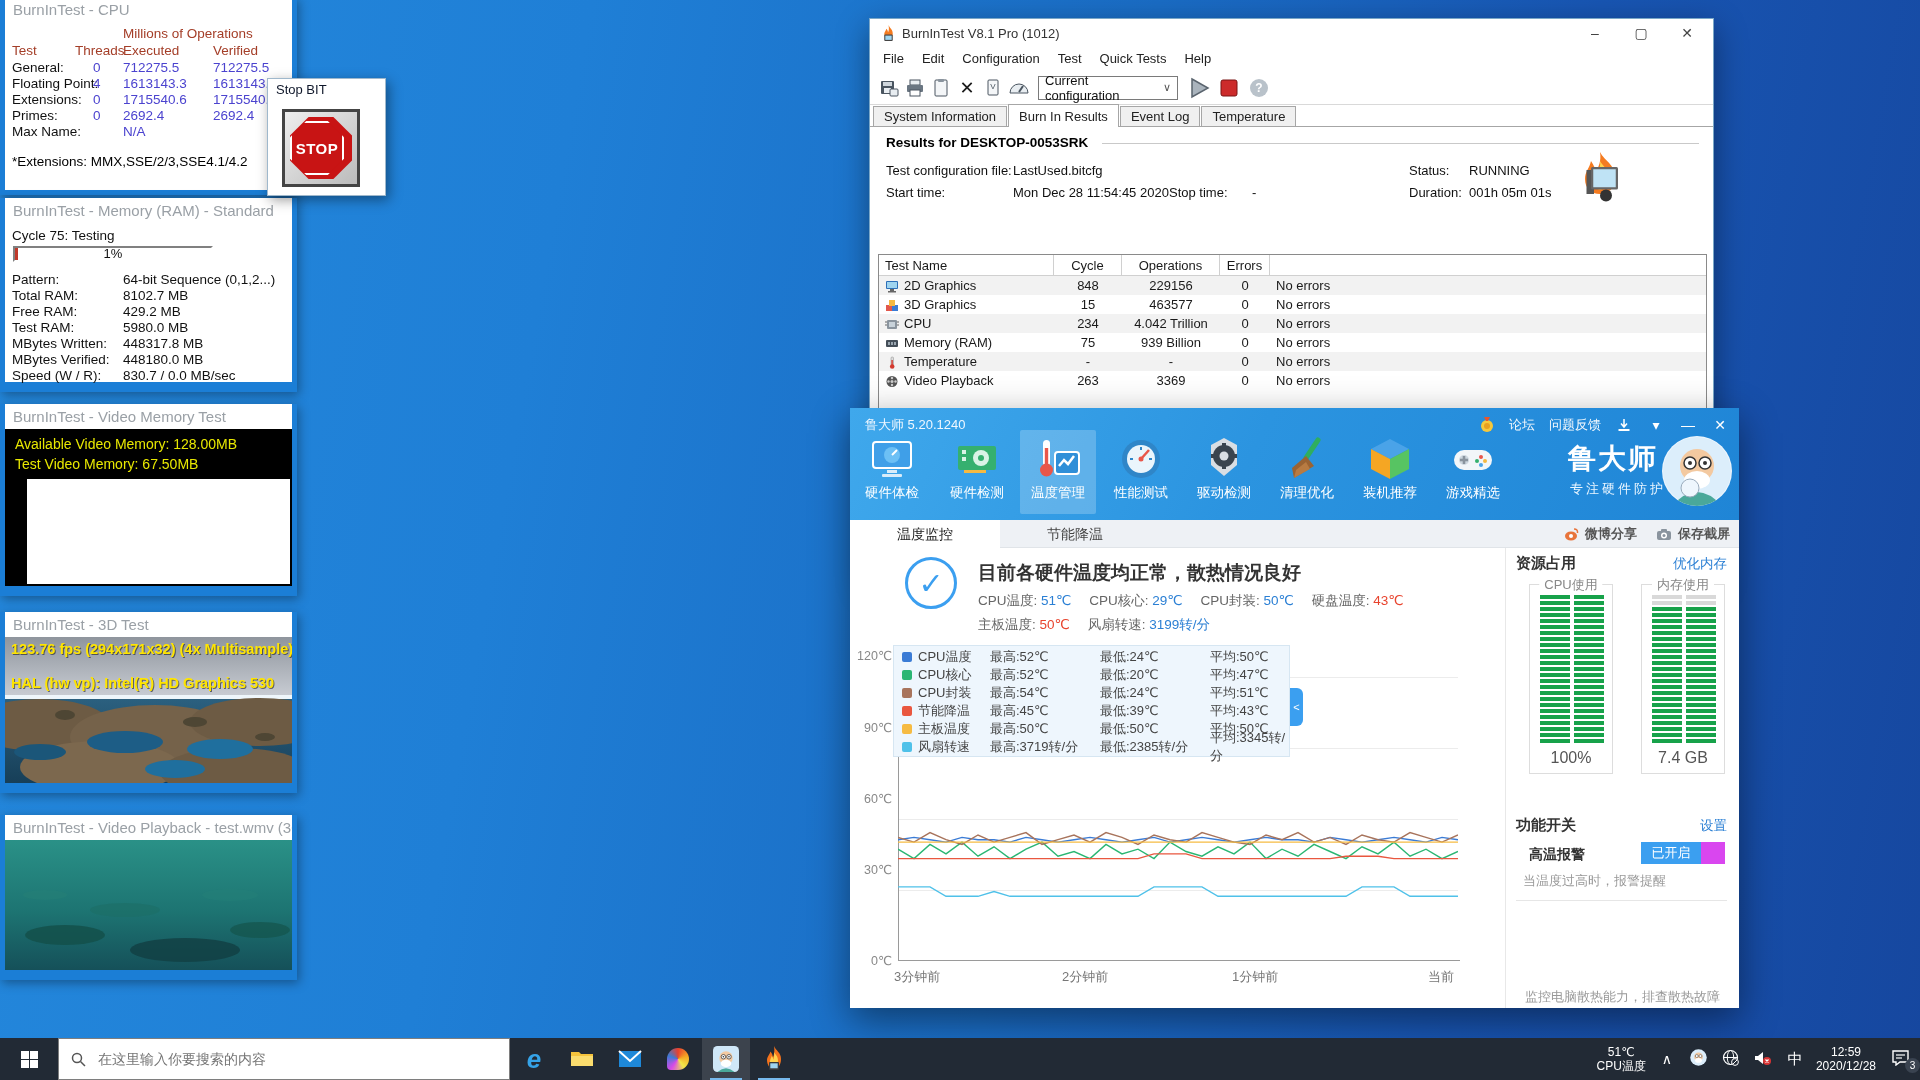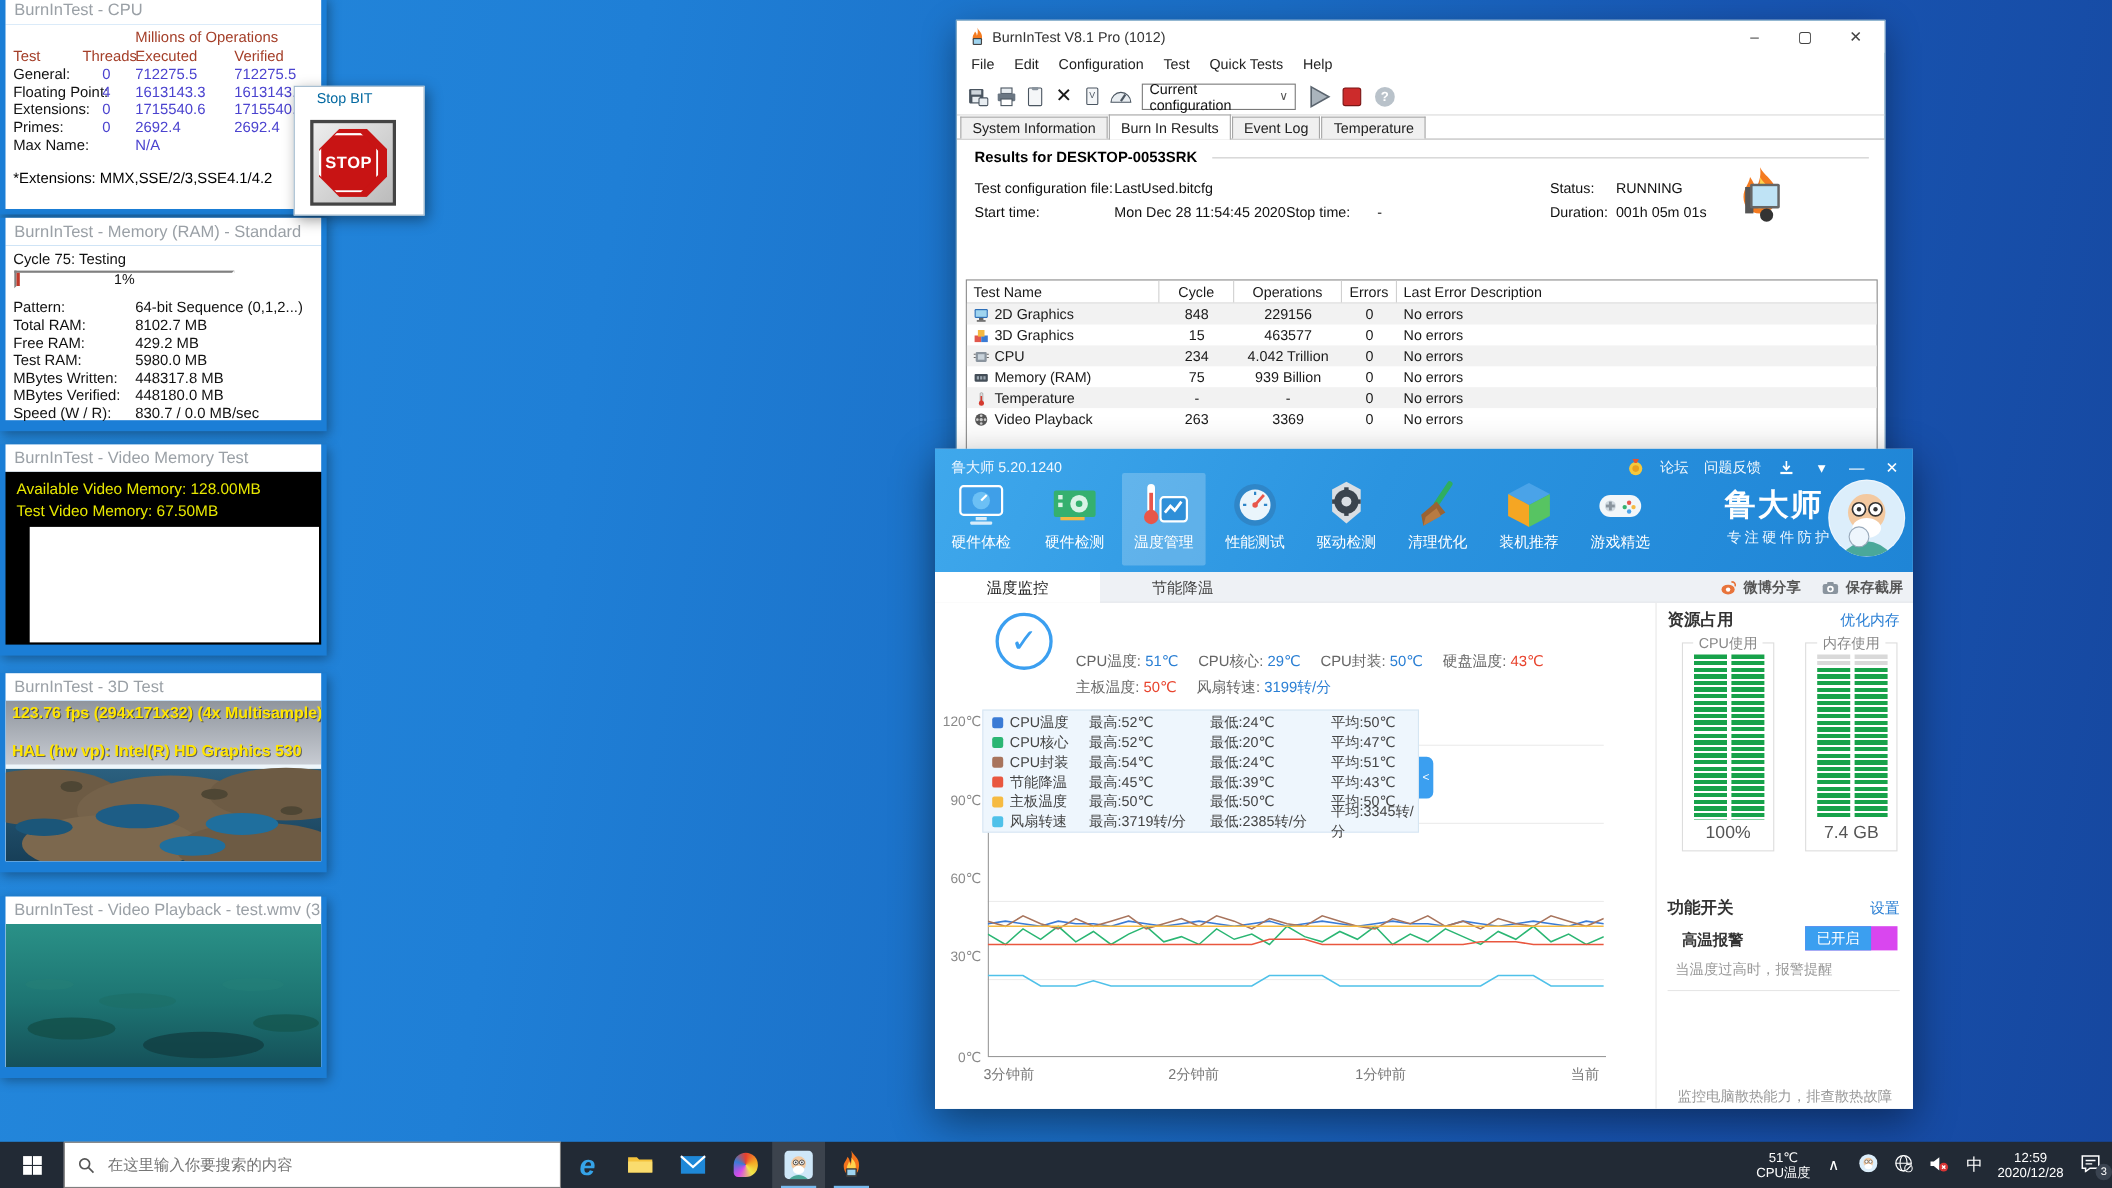--- a/index.html
+++ b/index.html
@@ -16,21 +16,21 @@
   .bluval{color:#4b43cf;}
   .mem-row{position:absolute;font-size:13.5px;color:#111;white-space:nowrap;}
   .prog{position:absolute;left:8px;width:200px;height:16px;border:2px solid;border-color:#808080 #fff #fff #808080;background:#fff;}
   .prog .fill{position:absolute;left:0;top:0;bottom:0;width:3px;background:#c0392b;}
   .prog .pct{position:absolute;width:100%;text-align:center;font-size:13px;color:#111;line-height:12px;}
   .yellowline{position:absolute;left:10px;font-size:14px;color:#e8e800;white-space:nowrap;}
   .yellowbold{position:absolute;left:6px;font-size:14.5px;font-weight:bold;color:#ffe500;white-space:nowrap;text-shadow:1px 1px 0 rgba(0,0,0,.5);}
   
   #stop-win{position:absolute;left:267px;top:78px;width:119px;height:118px;background:#fff;
     border:1px solid #9fb8cc;box-shadow:3px 4px 12px rgba(0,0,0,.4);}
-  #stop-win .ttl{height:22px;color:#0369a1;font-size:13px;line-height:22px;padding-left:20px;}
+  #stop-win .ttl{height:22px;color:#0f172a;font-size:13px;line-height:22px;padding-left:8px;}
   .stop-frame{position:absolute;left:14px;top:30px;width:78px;height:78px;border:3px solid #444;
     background:linear-gradient(135deg,#eee,#bbb);display:flex;align-items:center;justify-content:center;cursor:pointer;}
   .octagon{width:62px;height:62px;background:#c81414;clip-path:polygon(30% 0,70% 0,100% 30%,100% 70%,70% 100%,30% 100%,0 70%,0 30%);
     display:flex;align-items:center;}
   .octagon .inner{width:54px;height:54px;background:#c81414;border:2px solid #fff;
     clip-path:polygon(30% 0,70% 0,100% 30%,100% 70%,70% 100%,30% 100%,0 70%,0 30%);
     display:flex;align-items:center;justify-content:center;color:#fff;font-weight:bold;font-size:15px;letter-spacing:.5px;}
   
   #main-win{position:absolute;left:869px;top:18px;width:845px;height:560px;background:#fff;
     border:1px solid #7aa7c7;box-shadow:0 10px 30px rgba(0,0,0,.4);}
@@ -373,21 +373,20 @@
         <rect x="14" y="12" width="18" height="15" rx="1" fill="#666"></rect>
         <rect x="15.5" y="13.5" width="15" height="12" fill="#bfe3f5"></rect>
         <circle cx="24" cy="31" r="4" fill="#333"></circle>
       </svg>
       <div class="res-table">
         <div class="rt-header">
           <div class="c name">Test Name</div>
           <div class="c cyc">Cycle</div>
           <div class="c ops">Operations</div>
           <div class="c err">Errors</div>
-          <div class="c desc" style="border-right:none;">Last Error Description</div>
         </div>
         <div class="rt-row alt">
           <div class="c name">
               <span class="row-ico"><svg width="14" height="13" viewBox="0 0 14 13">
                   <rect x="1" y="1" width="12" height="8" rx="1" fill="#2d6fb8"></rect>
                   <rect x="2" y="2" width="10" height="6" fill="#9fd4ef"></rect>
                   <rect x="5" y="9" width="4" height="2" fill="#666"></rect>
                   <rect x="3" y="11" width="8" height="1.5" fill="#666"></rect>
                 </svg></span>
               <span>2D Graphics</span>
@@ -633,20 +632,21 @@
             <rect x="5" y="1" width="6" height="3" rx="1" fill="#8a949e"></rect>
             <circle cx="8" cy="7.5" r="3" fill="#fff"></circle>
             <circle cx="8" cy="7.5" r="1.5" fill="#8a949e"></circle>
           </svg>
         <span>保存截屏</span>
       </div>
     </div>
 
     <div class="lu-content">
       <div class="check-circle">✓</div>
+      <div class="lu-headline">目前各硬件温度均正常，散热情况良好</div>
       <div class="sensor-row" style="top:44px;">
         <span><span>CPU温度:</span> <span class="sv-blue">51℃</span></span>
         <span><span>CPU核心:</span> <span class="sv-blue">29℃</span></span>
         <span><span>CPU封装:</span> <span class="sv-blue">50℃</span></span>
         <span><span>硬盘温度:</span> <span class="sv-red">43℃</span></span>
       </div>
       <div class="sensor-row" style="top:68px;">
         <span><span>主板温度:</span> <span class="sv-red">50℃</span></span>
         <span><span>风扇转速:</span> <span class="sv-blue">3199转/分</span></span>
       </div>

